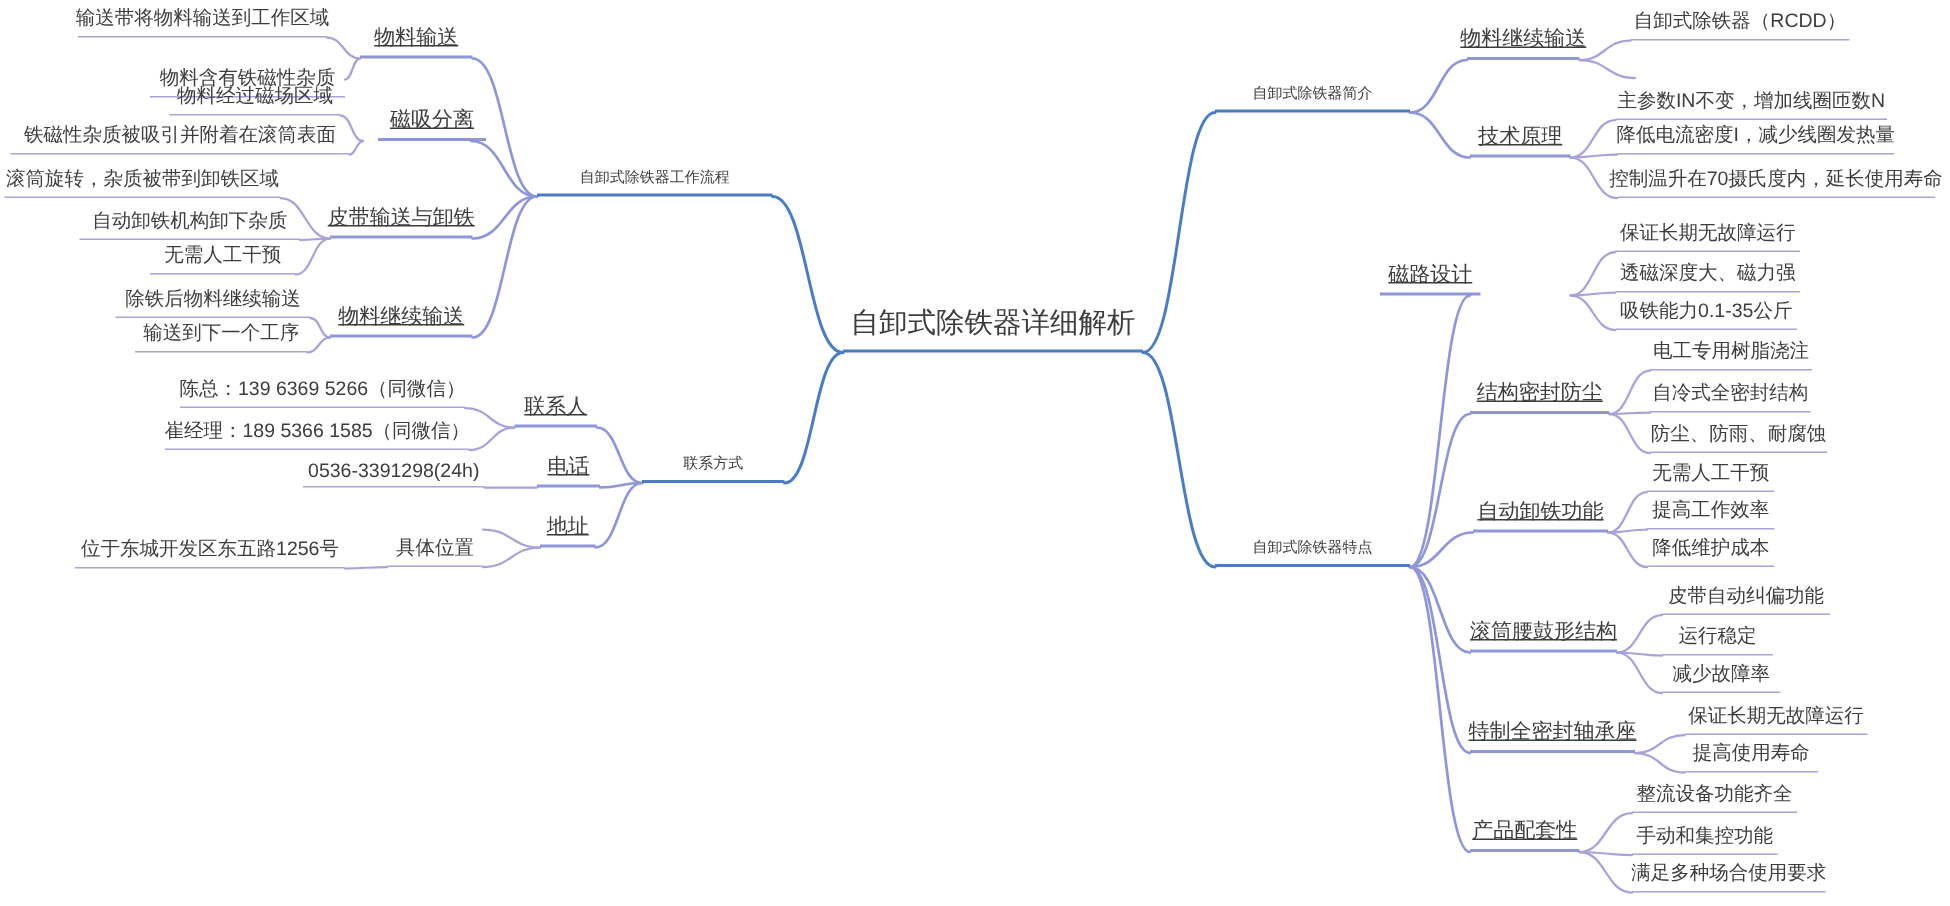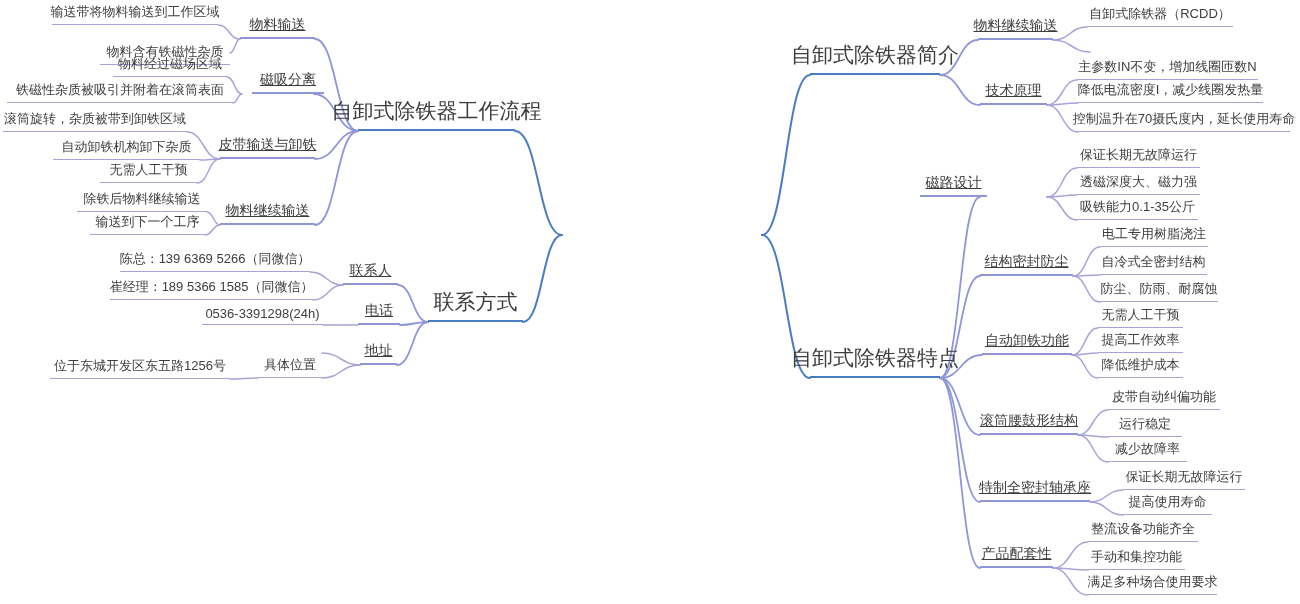--- a/index.html
+++ b/index.html
@@ -7,21 +7,21 @@
     position:relative;width:1300px;height:604px;background:#fff;overflow:hidden;
     font-family:"Liberation Sans","DejaVu Sans",sans-serif;
   }
   #wires{position:absolute;left:0;top:0;width:1300px;height:604px;pointer-events:none;}
   .node{
     position:absolute;box-sizing:border-box;
     display:flex;justify-content:center;align-items:flex-end;
     white-space:nowrap;color:var(--text);cursor:default;
   }
   .central{font-size:19px;height:33px;padding-bottom:5px;border-bottom:2px solid var(--blue);}
-  .lvl1{font-size:21px;height:26px;padding-bottom:4px;border-bottom:2px solid var(--blue);}
+  .lvl1{font-size:10px;height:26px;padding-bottom:4px;border-bottom:2px solid var(--blue);}
   .lvl2{font-size:14px;height:23px;padding-bottom:3px;border-bottom:2px solid var(--mid);text-decoration:underline;}
   .leaf{font-size:13px;height:21px;padding-bottom:3px;border-bottom:1.5px solid var(--lavender);}
 </style>
 </head>
 <body>
 
 <div id="map">
   <svg id="wires">
       <path d="M 562 235 C 538.5 235 538.5 131 515 131" fill="none" stroke="rgb(74, 124, 196)" stroke-width="2" stroke-linecap="round"></path>
       <path d="M 562 235 C 542.5 235 542.5 322 523 322" fill="none" stroke="rgb(74, 124, 196)" stroke-width="2" stroke-linecap="round"></path>
@@ -74,20 +74,21 @@
       <path d="M 1078 435 C 1093 435 1093 462 1108 462" fill="none" stroke="rgb(169, 162, 217)" stroke-width="1.5" stroke-linecap="round"></path>
       <path d="M 940 378 C 960 378 960 502 980 502" fill="none" stroke="rgb(142, 150, 216)" stroke-width="1.8" stroke-linecap="round"></path>
       <path d="M 1090 502 C 1106.5 502 1106.5 490 1123 490" fill="none" stroke="rgb(169, 162, 217)" stroke-width="1.5" stroke-linecap="round"></path>
       <path d="M 1090 502 C 1106.5 502 1106.5 515 1123 515" fill="none" stroke="rgb(169, 162, 217)" stroke-width="1.5" stroke-linecap="round"></path>
       <path d="M 940 378 C 960 378 960 568 980 568" fill="none" stroke="rgb(142, 150, 216)" stroke-width="1.8" stroke-linecap="round"></path>
       <path d="M 1053 568 C 1070.5 568 1070.5 542 1088 542" fill="none" stroke="rgb(169, 162, 217)" stroke-width="1.5" stroke-linecap="round"></path>
       <path d="M 1053 568 C 1070.5 568 1070.5 570 1088 570" fill="none" stroke="rgb(169, 162, 217)" stroke-width="1.5" stroke-linecap="round"></path>
       <path d="M 1053 568 C 1070.5 568 1070.5 595 1088 595" fill="none" stroke="rgb(169, 162, 217)" stroke-width="1.5" stroke-linecap="round"></path>
     </svg>
 
+  <div class="node central" id="n-central" style="left:562px;top:202px;width:200px">自卸式除铁器详细解析</div>
 
   <div class="node lvl1" id="n-workflow" style="left:358px;top:105px;width:157px">自卸式除铁器工作流程</div>
   <div class="node lvl1" id="n-contact" style="left:428px;top:296px;width:95px">联系方式</div>
   <div class="node lvl1" id="n-intro" style="left:810px;top:49px;width:130px">自卸式除铁器简介</div>
   <div class="node lvl1" id="n-features" style="left:810px;top:352px;width:130px">自卸式除铁器特点</div>
 
   <div class="node lvl2" id="n-mat" style="left:240px;top:16px;width:75px">物料输送</div>
   <div class="node leaf" style="left:52px;top:4px;width:166px">输送带将物料输送到工作区域</div>
   <div class="node leaf" style="left:100px;top:44px;width:130px">物料含有铁磁性杂质</div>
 

